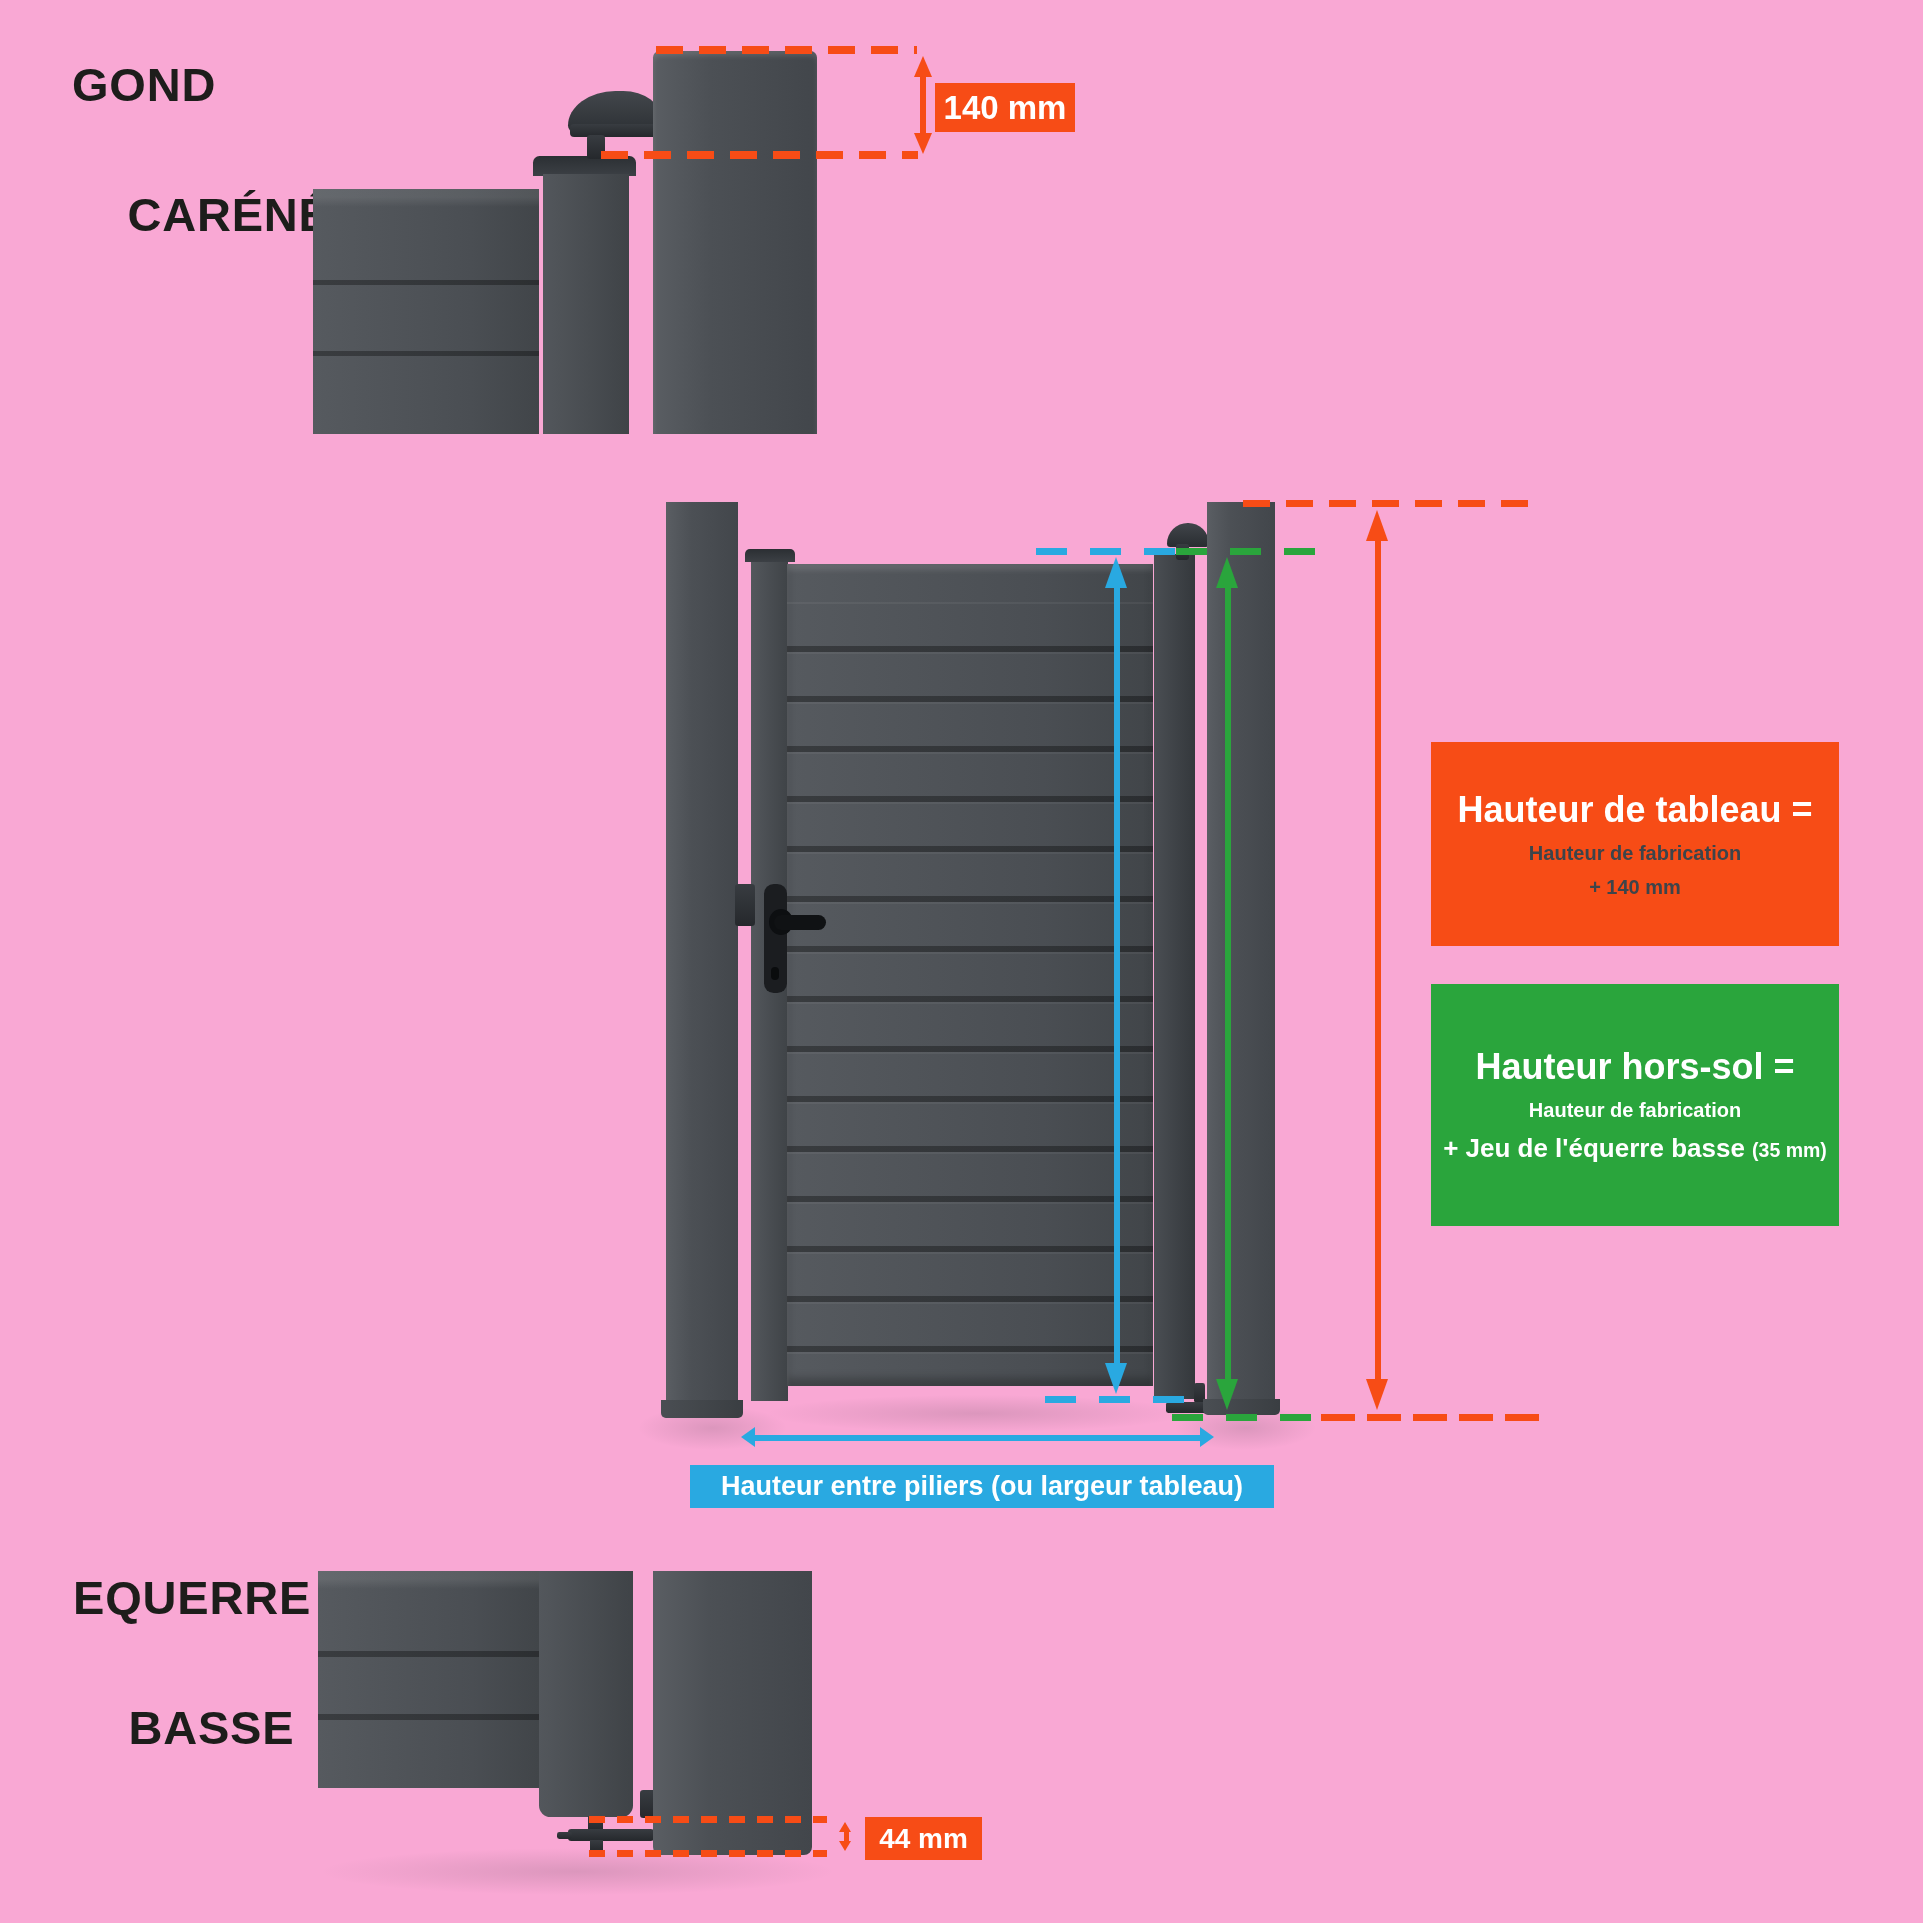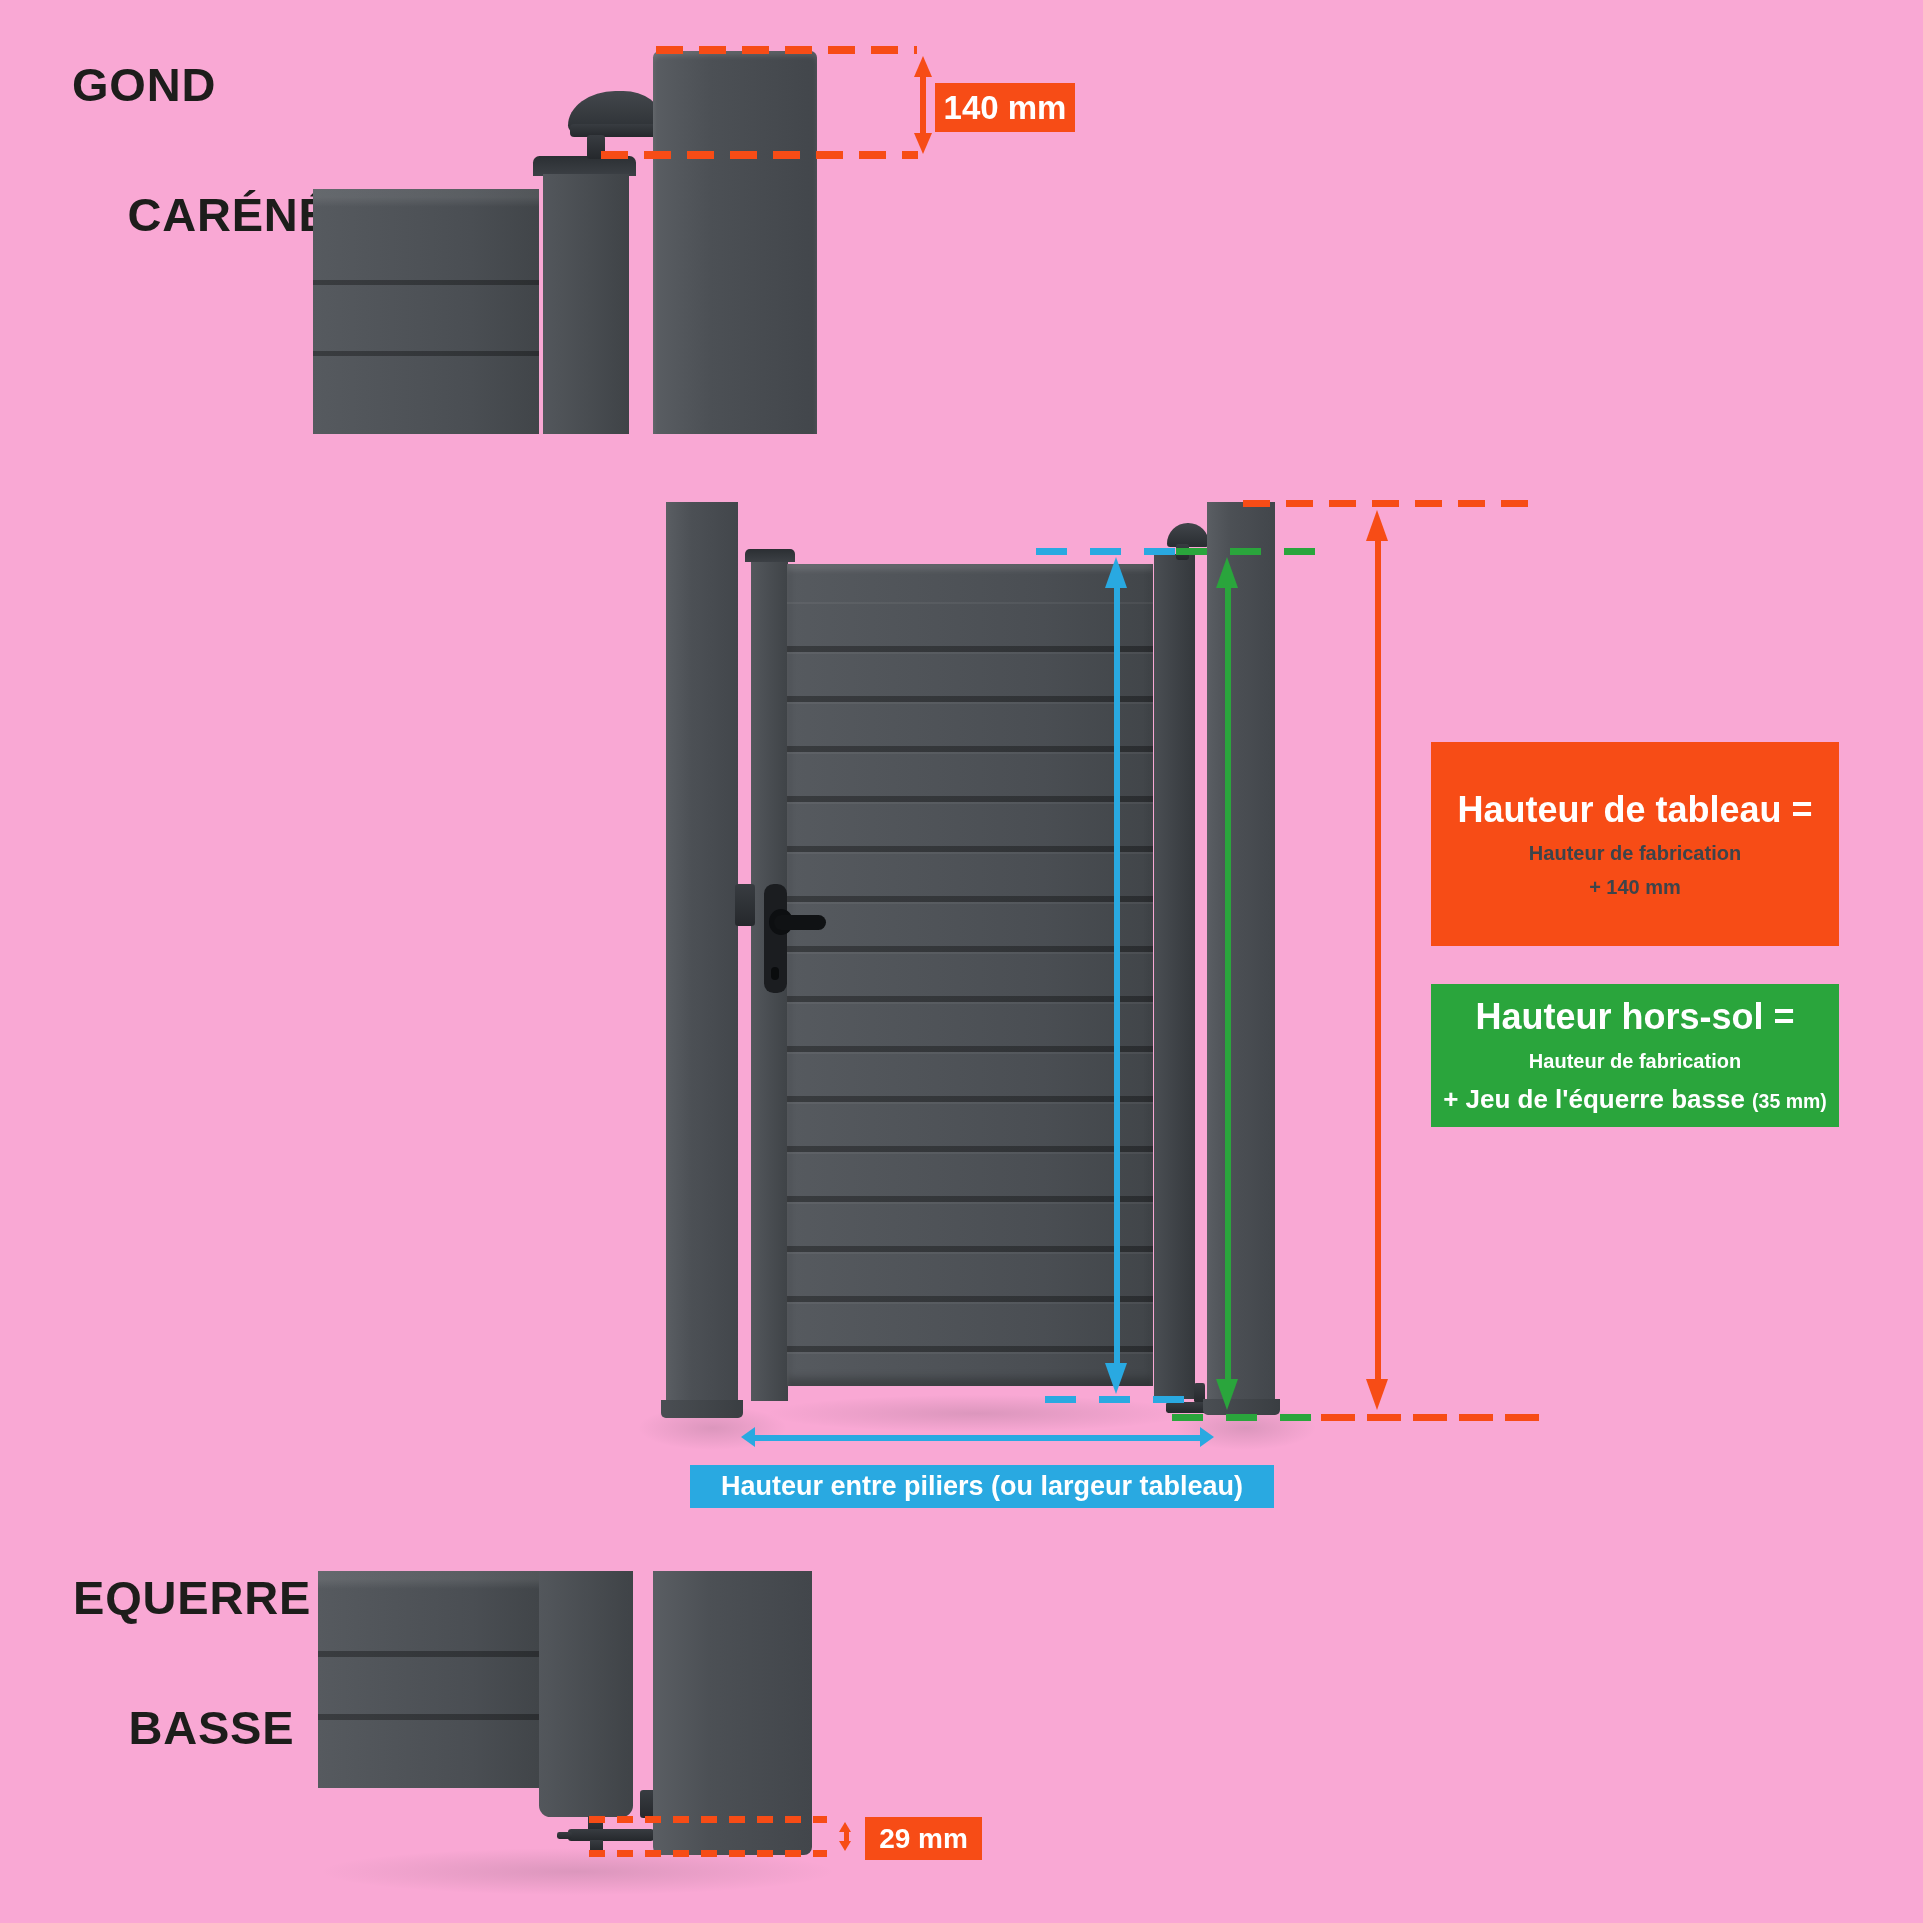--- a/index.html
+++ b/index.html
@@ -145,21 +145,21 @@
   <div class="tri right t-blue" style="left:1200px;top:1427px;"></div>
 
   <div class="abs width-label" style="left:690px;top:1465px;width:584px;height:43px;">Hauteur entre piliers (ou largeur tableau)</div>
 
   <div class="abs info-box" style="left:1431px;top:742px;width:408px;height:204px;background:var(--orange);">
     <div class="bx-title">Hauteur de tableau =</div>
     <div class="bx-line" style="color:var(--box-subtext);">Hauteur de fabrication</div>
     <div class="bx-line" style="color:var(--box-subtext);">+ 140 mm</div>
   </div>
 
-  <div class="abs info-box" style="left:1431px;top:984px;width:408px;height:143px;background:var(--green);">
+  <div class="abs info-box" style="left:1431px;top:984px;width:408px;height:242px;background:var(--green);">
     <div class="bx-title">Hauteur hors-sol =</div>
     <div class="bx-line">Hauteur de fabrication</div>
     <div class="bx-line" style="font-size:26px;">
       <span>+ Jeu de l'équerre basse</span>
       <span class="bx-small">(35 mm)</span>
     </div>
   </div>
 
   <div class="abs section-title" style="left:73px;top:1565px;"><span>EQUERRE</span><br>
     <span>BASSE</span>
@@ -179,17 +179,17 @@
 
   <div class="abs pillar" style="left:653px;top:1571px;width:159px;height:284px;border-radius:0 0 8.1px 8.1px;"></div>
 
   <div class="dash d-orange-sm" style="left:589px;top:1816px;width:238px;height:6.5px;"></div>
   <div class="dash d-orange-sm" style="left:589px;top:1850px;width:238px;height:6.5px;"></div>
 
   <div class="tri up t-orange-xs" style="left:839px;top:1822px;"></div>
   <div class="vline c-orange" style="left:844px;top:1831px;width:4.9px;height:11.4px;"></div>
   <div class="tri down t-orange-xs" style="left:839px;top:1841px;"></div>
 
-  <div class="abs dim-label" style="left:865px;top:1817px;width:117px;height:43px;font-size:28px;">29 mm</div>
+  <div class="abs dim-label" style="left:865px;top:1817px;width:117px;height:43px;font-size:28px;">44 mm</div>
 
 
 </div>
 
 
 </body></html>

